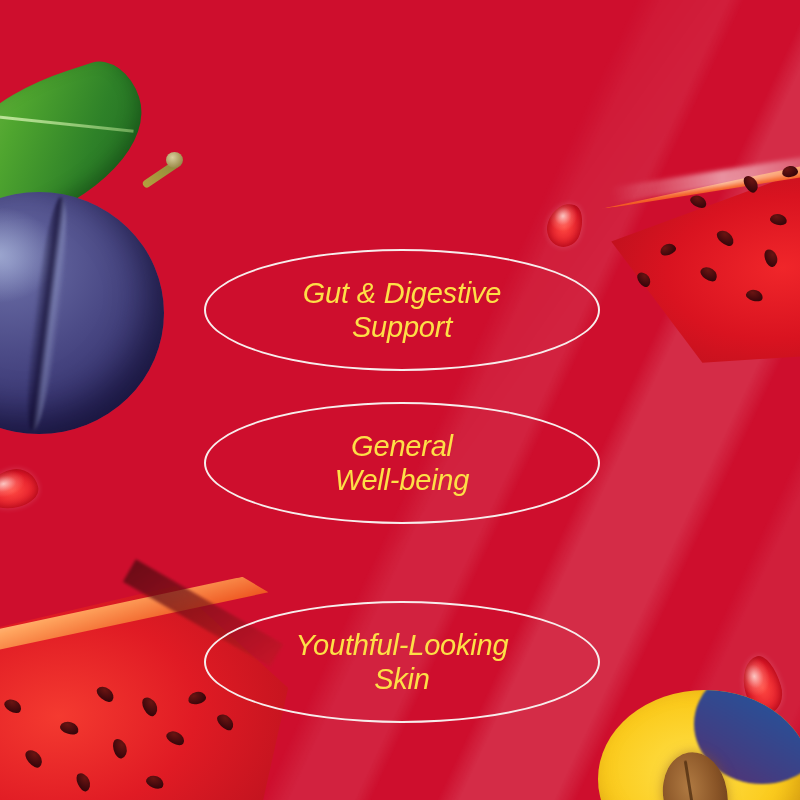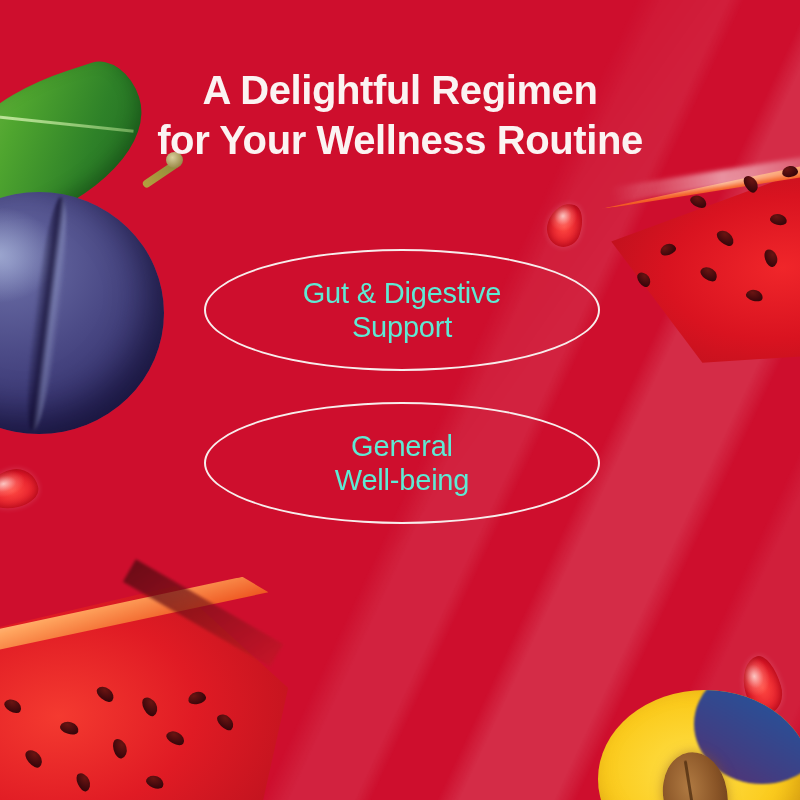--- a/index.html
+++ b/index.html
@@ -60,26 +60,27 @@
     left:50%;
     width:396px; height:122px;
     margin-left:-196px;
     border:2px solid #F7EDEC;
     border-radius:50%;
     display:flex;
     align-items:center;
     justify-content:center;
   }
   .oval-label {
-    color:#5eead4;
+    color:#fde047;
     font-size:29px;
     line-height:1.18;
     text-align:center;
     letter-spacing:-0.2px;
     white-space:pre-line;
+    font-style:italic;
   }
   .oval-1 { top:249px; }
   .oval-2 { top:402px; }
   .oval-3 { top:601px; }
 
   
   .art { position:absolute; inset:0; z-index:12; pointer-events:none; }
   .art > * { position:absolute; }
 
   
@@ -286,27 +287,29 @@
     <div class="plum-half">
       <div class="plum-half-skin"></div>
       <div class="plum-pit"></div>
       <div class="plum-pit-groove"></div>
     </div>
 
   </div>
 
   <div class="bands"></div>
 
-  <h1 class="headline">A Delightful Regimen
-for Your Wellness Routine</h1>
 
   <div class="ovals">
     <div class="oval oval-1">
       <span class="oval-label">Gut &amp; Digestive
 Support</span>
     </div>
     <div class="oval oval-2">
       <span class="oval-label">General
 Well-being</span>
     </div>
+    <div class="oval oval-3">
+      <span class="oval-label">Youthful-Looking
+Skin</span>
+    </div>
   </div>
 
 </div>
 
 </body></html>

